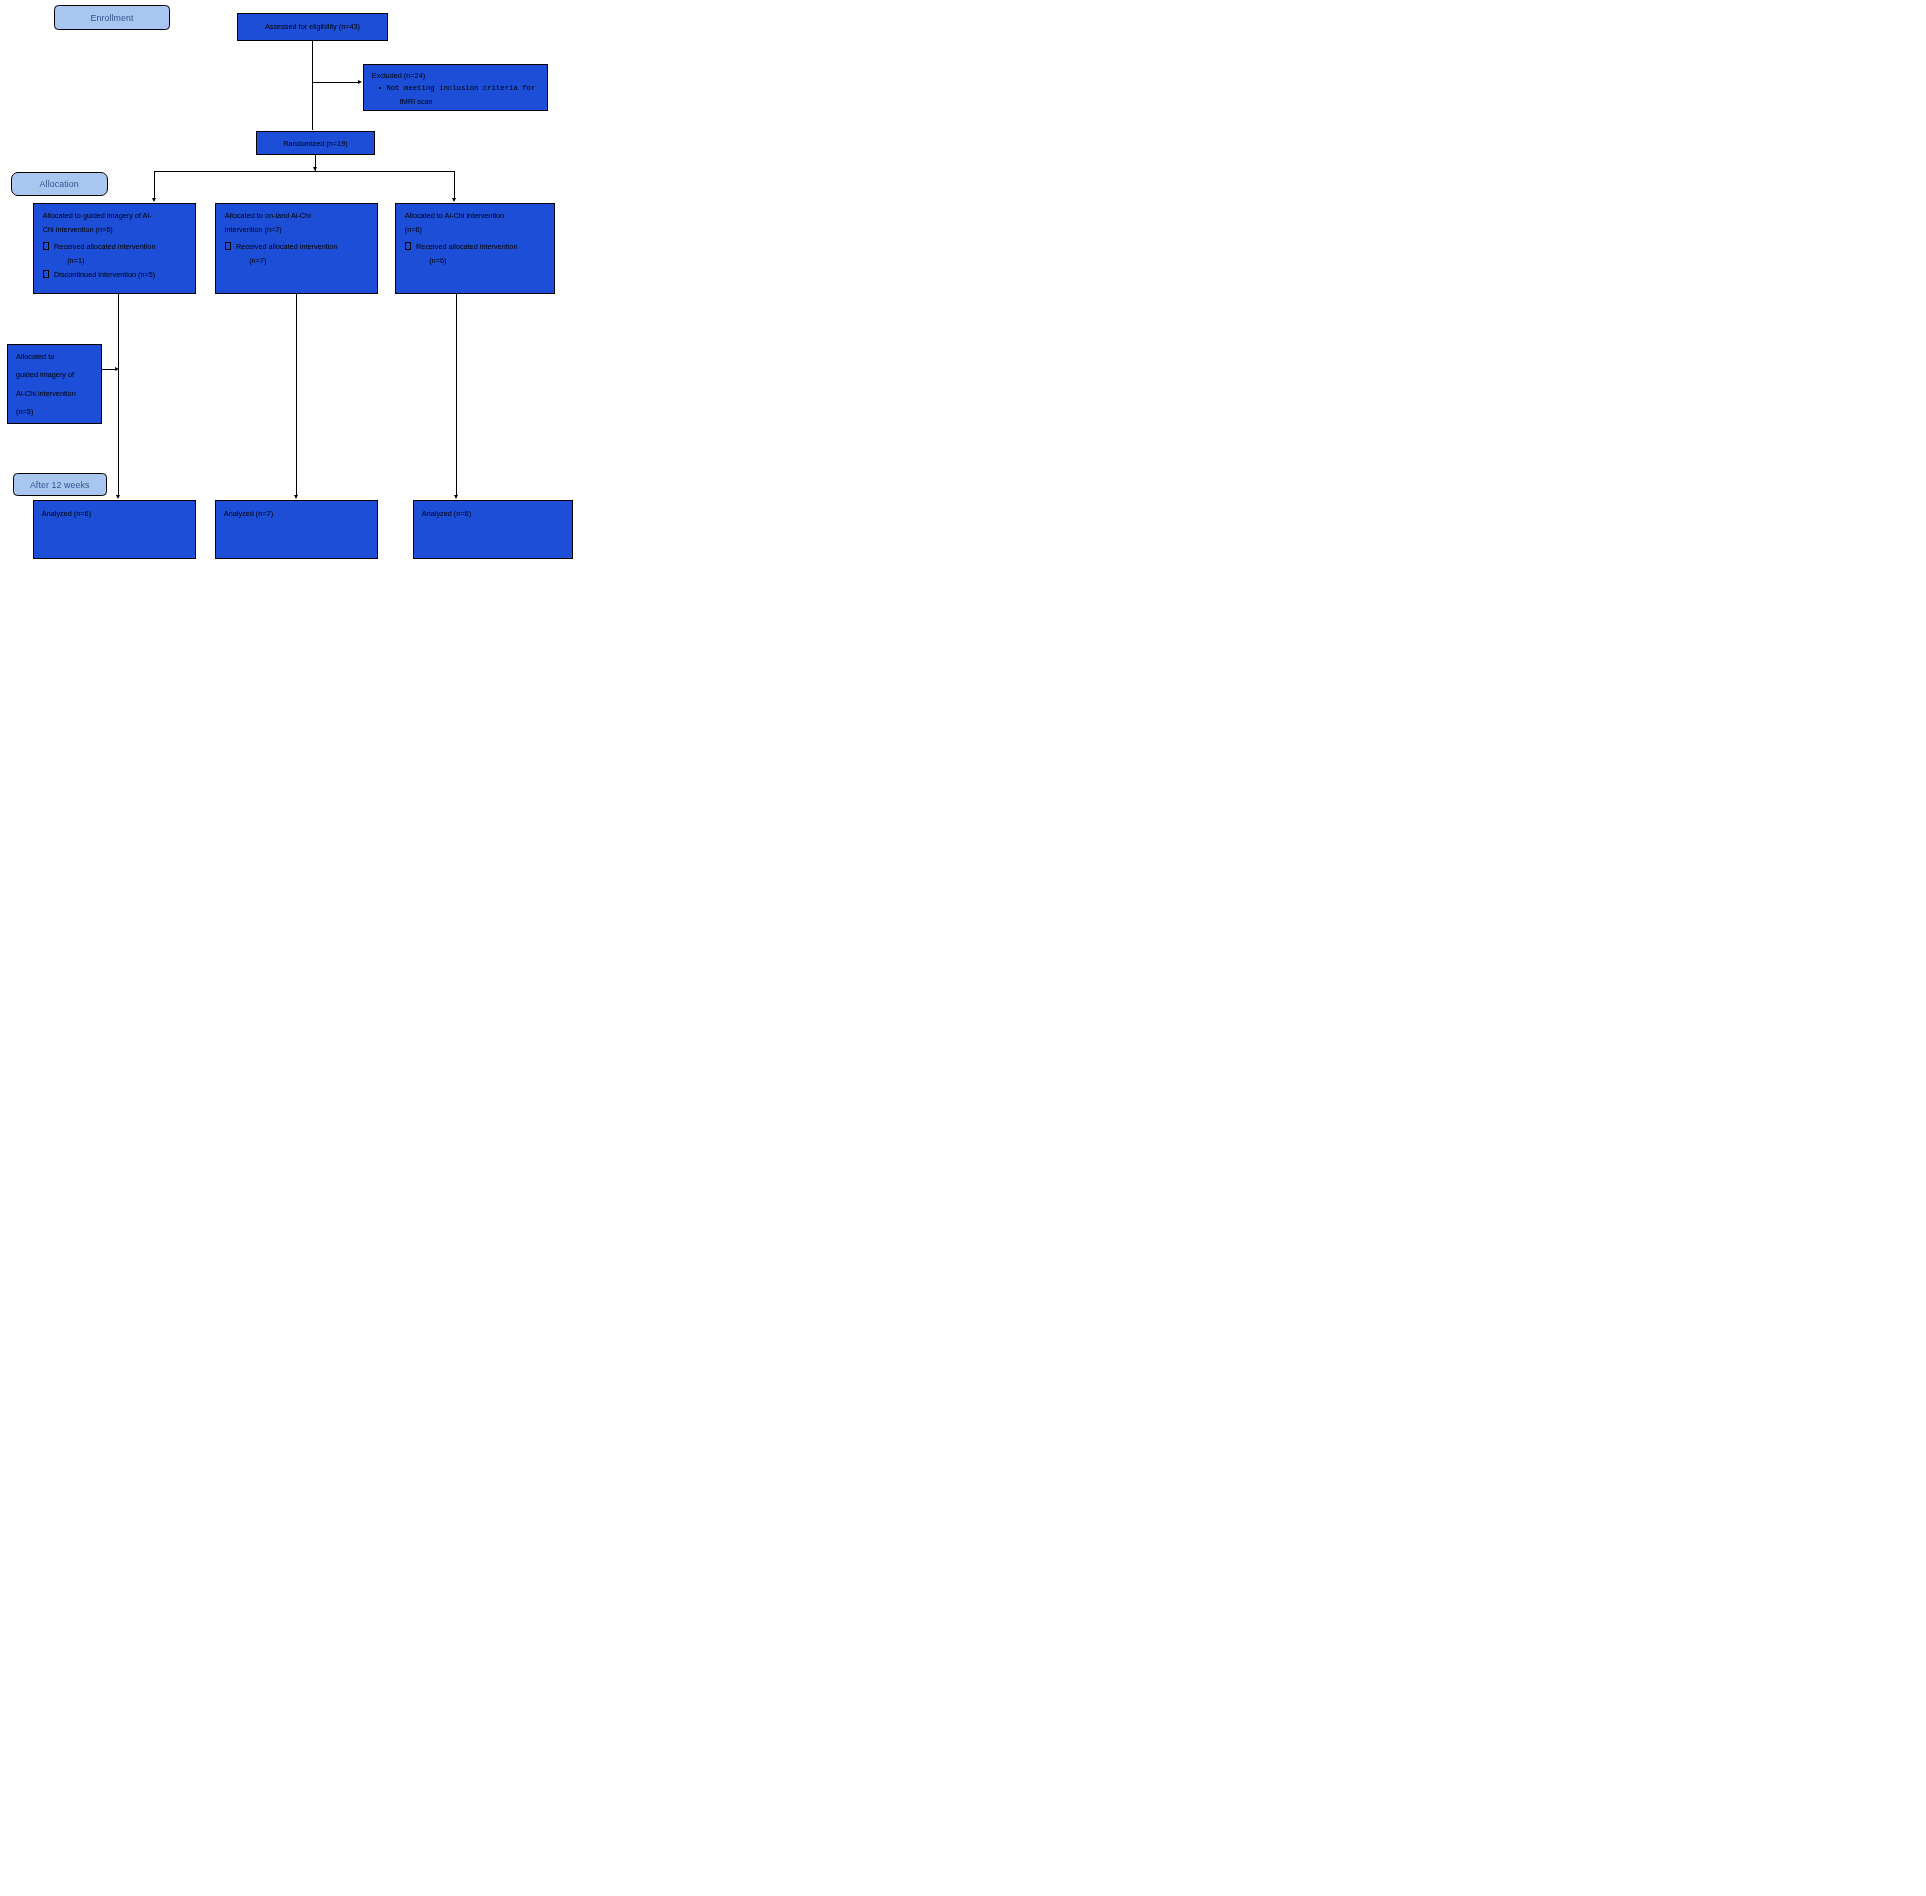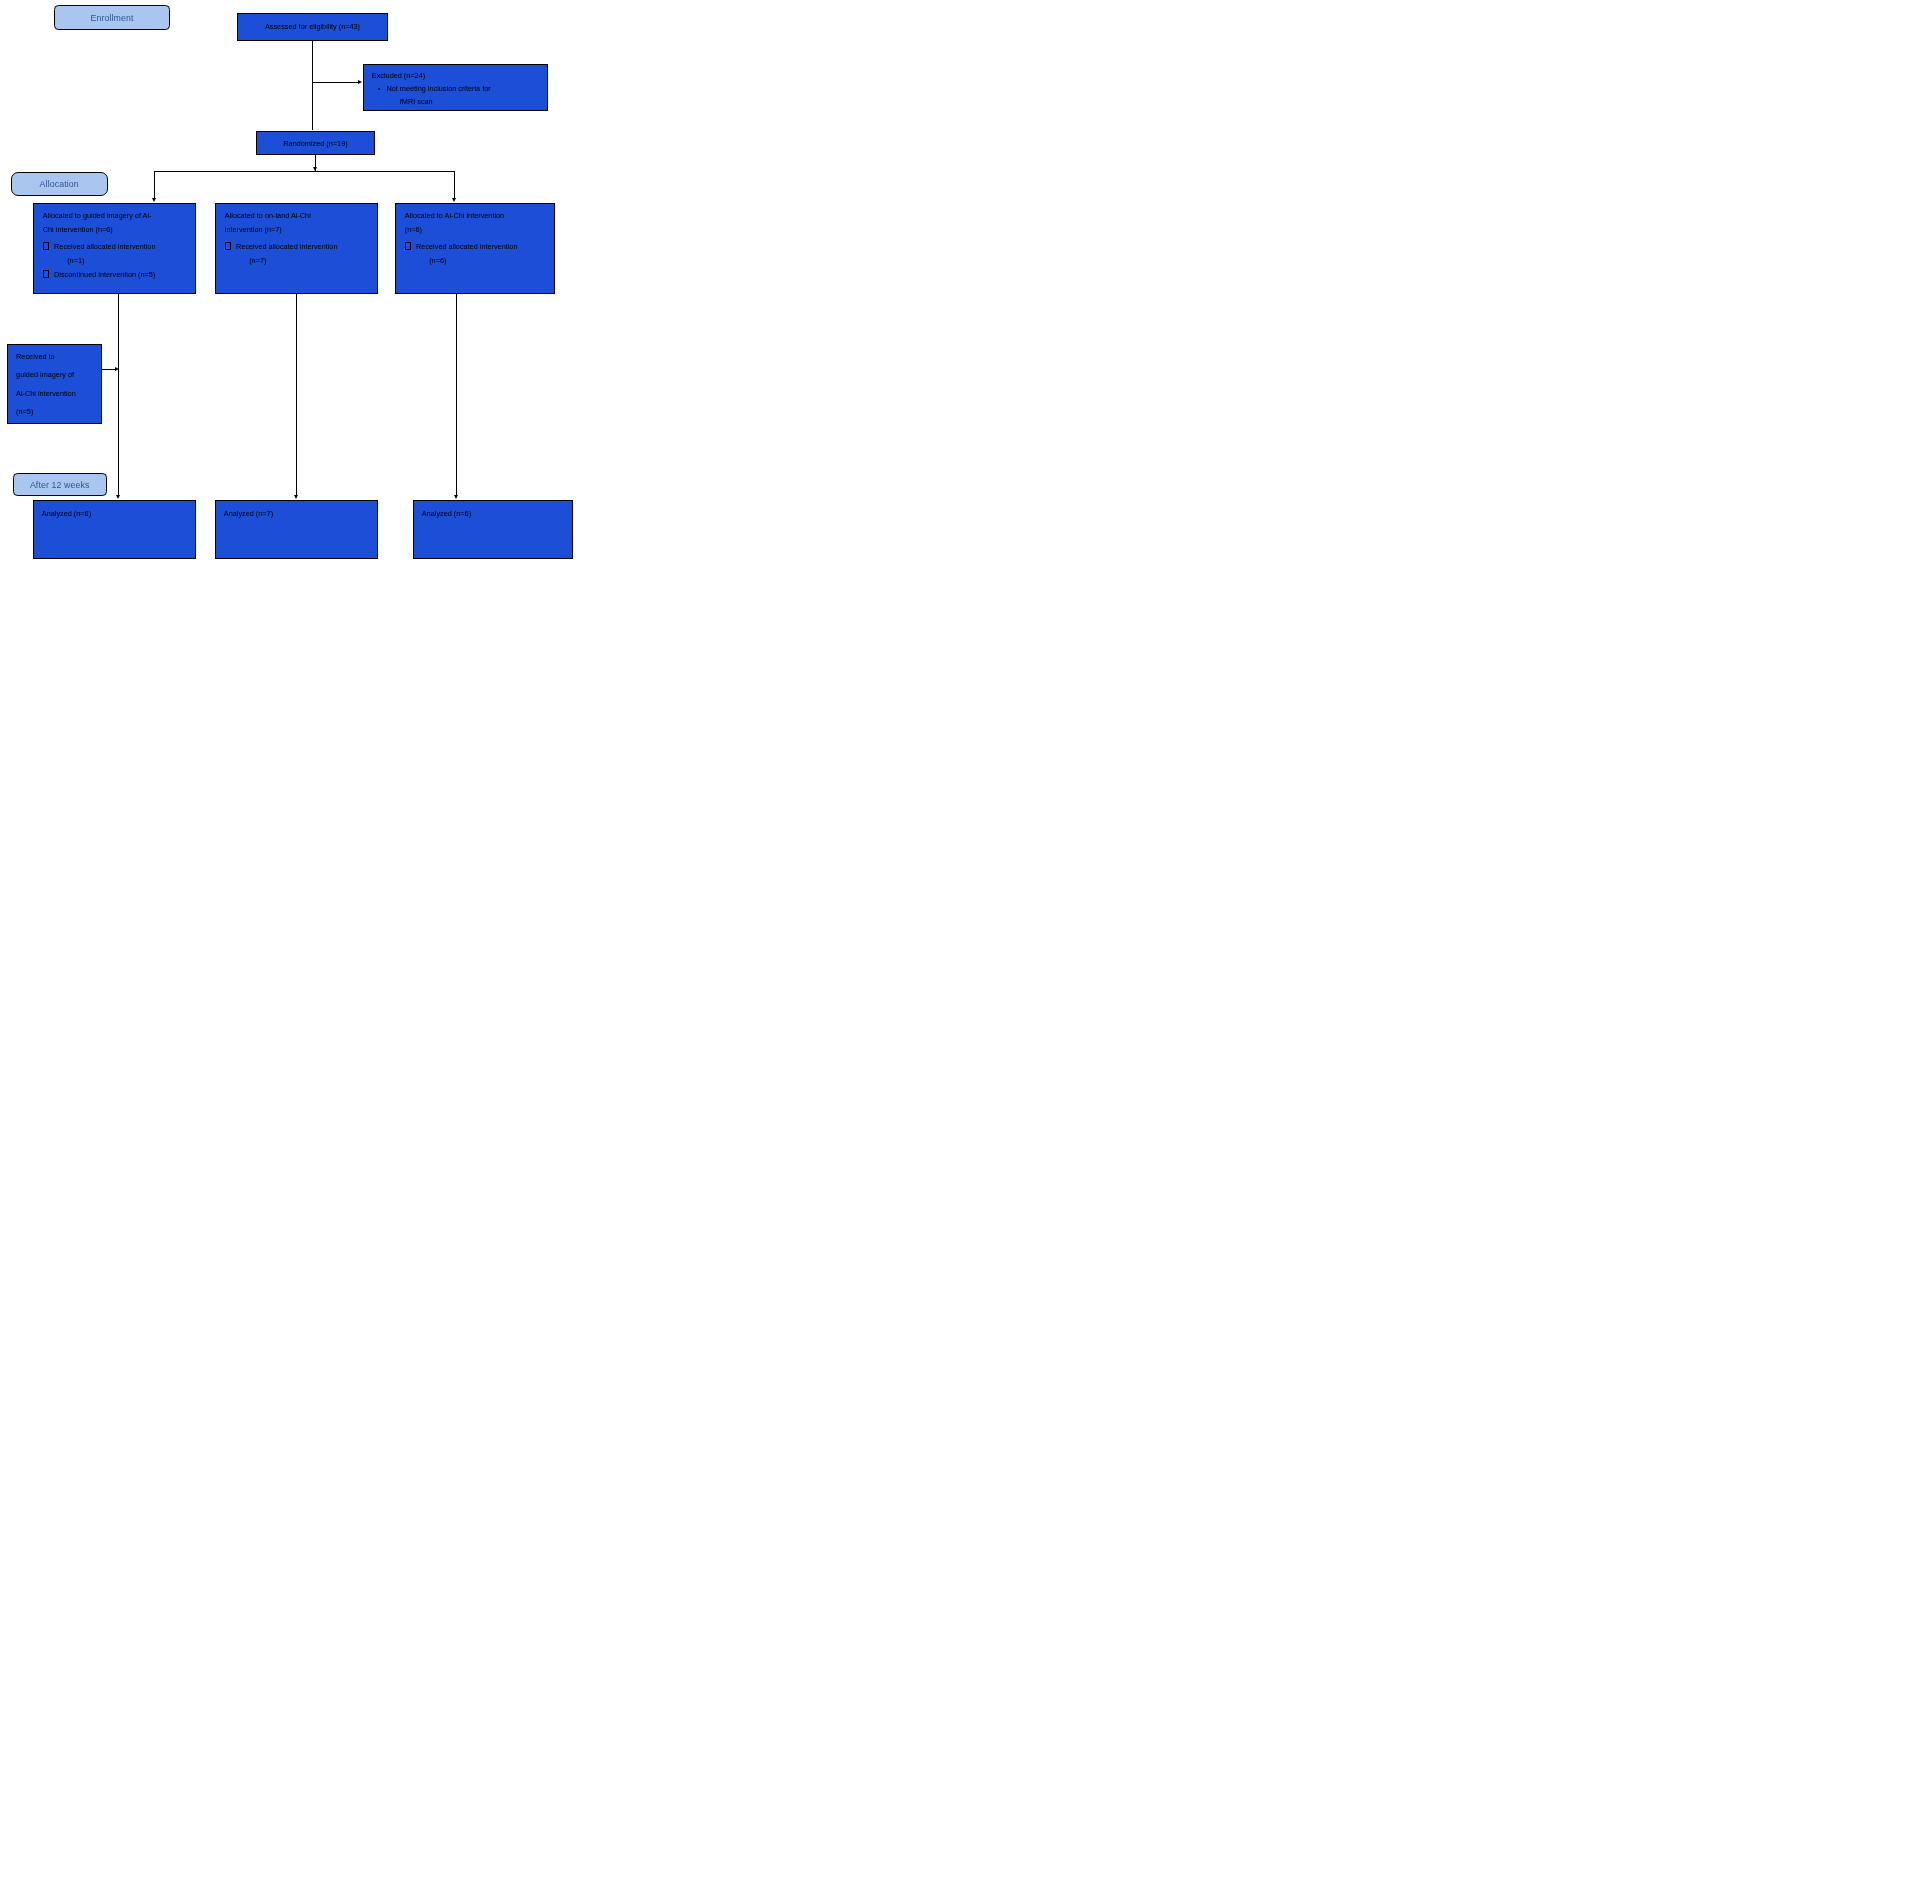--- a/index.html
+++ b/index.html
@@ -53,21 +53,21 @@
   #box-alloc3     { left: 395px; top: 203px;  width: 160px; height: 91px; padding: 4.9px 4.9px 0 8.8px; }
   #box-realloc    { left: 7.3px;  top: 344px;  width: 95px; height: 80px; padding: 2.9px 2.9px 0 7.8px; }
   #box-analyzed1  { left: 33px;  top: 500px; width: 163px; height: 59px; padding: 7.8px 4.9px 0 7.8px; }
   #box-analyzed2  { left: 215px; top: 500px; width: 163px; height: 59px; padding: 7.8px 4.9px 0 7.8px; }
   #box-analyzed3  { left: 413px; top: 500px; width: 160px; height: 59px; padding: 7.8px 4.9px 0 7.8px; }
 
   .alloc-line  { line-height: 14px; white-space: nowrap; }
   .bullet-line { line-height: 14px; margin-top: 3.4px; white-space: nowrap; }
   .sub-line    { line-height: 14px; padding-left: 24.4px; white-space: nowrap; }
   .excl-line   { line-height: 13px; white-space: nowrap; }
-  .excl-bullet { padding-left: 5.9px; }
+  .excl-bullet { padding-left: 5.9px; font-family: Liberation Mono, monospace; }
   .excl-indent { padding-left: 28px; }
   .realloc-line { line-height: 18.5px; white-space: nowrap; }
 
   .sq {
     display: inline-block;
     width: 3.9px;
     height: 5.9px;
     border: 0.8px solid #000;
     margin-right: 5.4px;
     vertical-align: -0.5px;
@@ -168,21 +168,21 @@
   <div class="fbox" id="box-alloc3">
     <div class="alloc-line">Allocated to Ai-Chi intervention</div>
     <div class="alloc-line">(n=6)</div>
     <div class="bullet-line">
       <span class="sq"></span><span>Received allocated intervention</span>
     </div>
     <div class="sub-line">(n=6)</div>
   </div>
 
   <div class="fbox" id="box-realloc">
-    <div class="realloc-line">Received to</div>
+    <div class="realloc-line">Allocated to</div>
     <div class="realloc-line">guided imagery of</div>
     <div class="realloc-line">Ai-Chi intervention</div>
     <div class="realloc-line">(n=5)</div>
   </div>
 
   <div class="fbox" id="box-analyzed1">
     <span>Analyzed (n=6)</span>
   </div>
   <div class="fbox" id="box-analyzed2">
     <span>Analyzed (n=7)</span>

